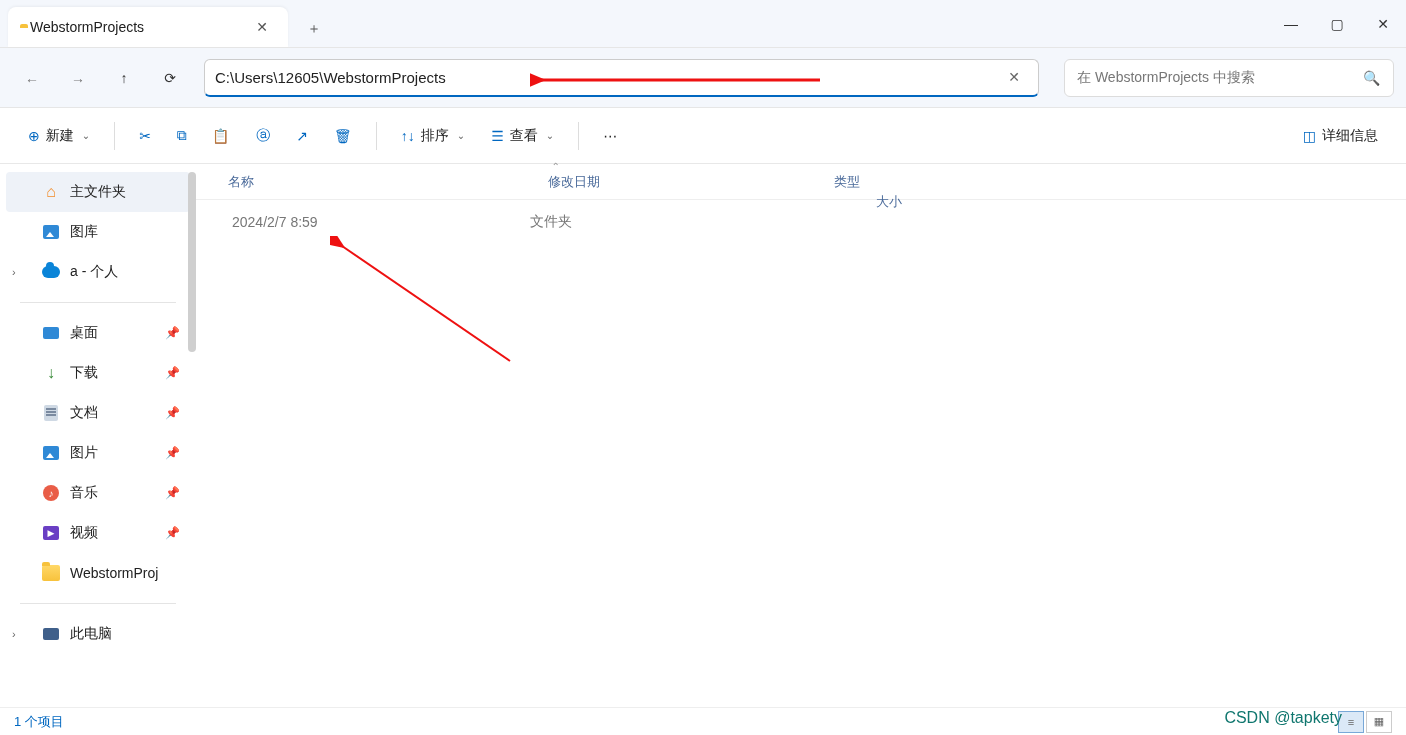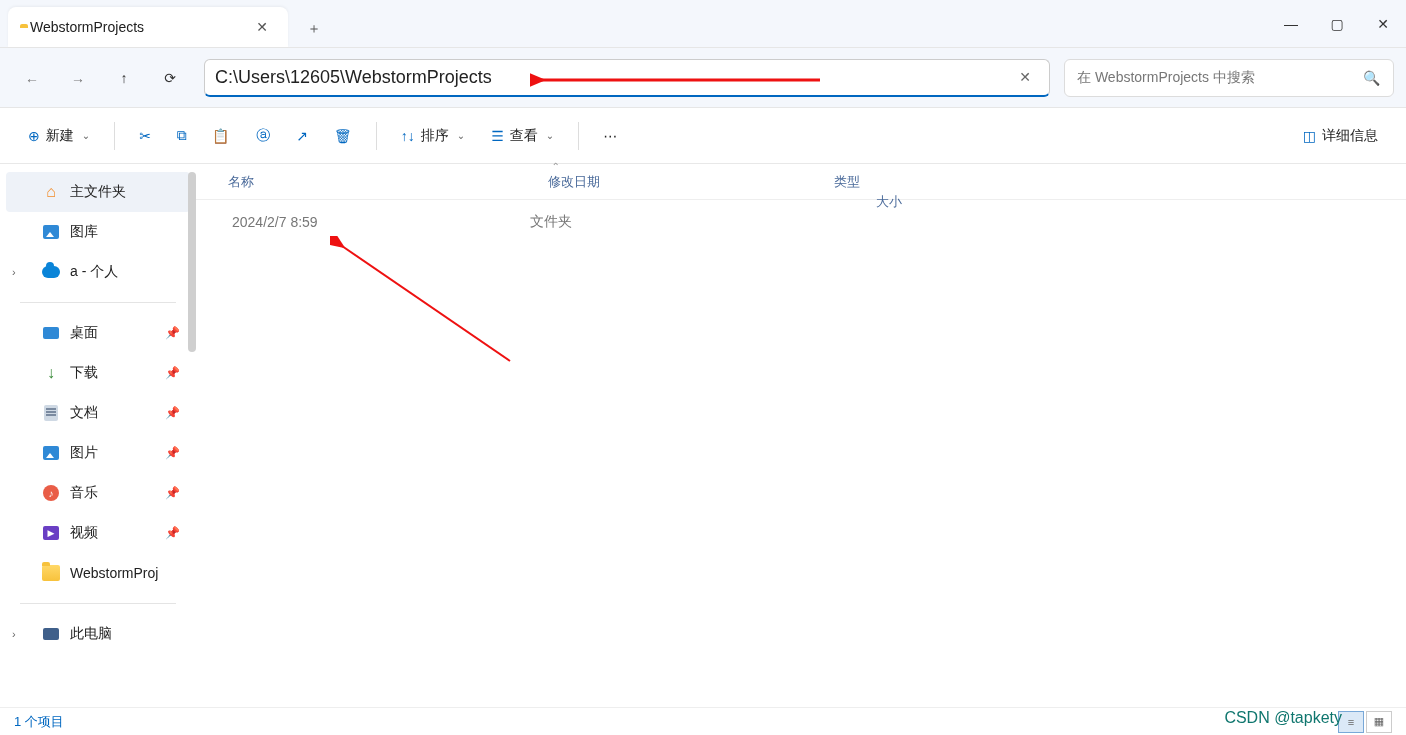--- a/index.html
+++ b/index.html
@@ -11,23 +11,23 @@
 .tab .close { margin-left:auto; width:28px; height:28px; display:flex; align-items:center; justify-content:center; border-radius:4px; color:#555; }
 .newtab { width:36px; height:36px; display:flex; align-items:center; justify-content:center; margin-left:8px; color:#555; border-radius:4px; }
 .wincontrols { position:absolute; right:0; top:0; height:48px; display:flex; }
 .wincontrols > div { width:46px; display:flex; align-items:center; justify-content:center; color:#333; }
 
 
 .navbar { height:60px; background:#f4f7fc; display:flex; align-items:center; padding:0 12px; gap:6px; border-bottom:1px solid #e6e6e6; }
 .navbtn { width:40px; height:40px; display:flex; align-items:center; justify-content:center; border-radius:6px; color:#777; }
 .navbtn.enabled { color:#333; }
 .addrbar { flex:1; height:38px; background:#fff; border:1px solid #ccc; border-bottom:2px solid #0067c0; border-radius:6px; display:flex; align-items:center; padding:0 10px; margin:0 8px; position:relative; }
-.addrbar input { flex:1; border:none; outline:none; font-size:18px; color:#222; background:transparent; }
+.addrbar input { flex:1; border:none; outline:none; font-size:15px; color:#222; background:transparent; }
 .addrbar .clr { width:28px; height:28px; display:flex; align-items:center; justify-content:center; color:#666; }
-.searchbox { width:330px; height:38px; background:#fff; border:1px solid #dcdcdc; border-radius:6px; display:flex; align-items:center; padding:0 12px; color:#777; }
+.searchbox { width:330px; height:38px; background:#fff; border:1px solid #dcdcdc; border-radius:6px; display:flex; align-items:center; padding:0 12px; color:#777;margin-left:11px; }
 .searchbox .sicon { margin-left:auto; color:#888; }
 
 
 .toolbar { height:56px; display:flex; align-items:center; padding:0 18px; gap:6px; border-bottom:1px solid #e8e8e8; }
 .tbtn { height:36px; padding:0 10px; display:flex; align-items:center; gap:6px; border-radius:4px; color:#0067c0; }
 .tbtn.txt { color:#222; }
 .tbtn .ico { color:#0067c0; }
 .tsep { width:1px; height:28px; background:#ddd; margin:0 8px; }
 .tbtn.details { margin-left:auto; }
 .chev { font-size:10px; color:#666; margin-left:2px; }

